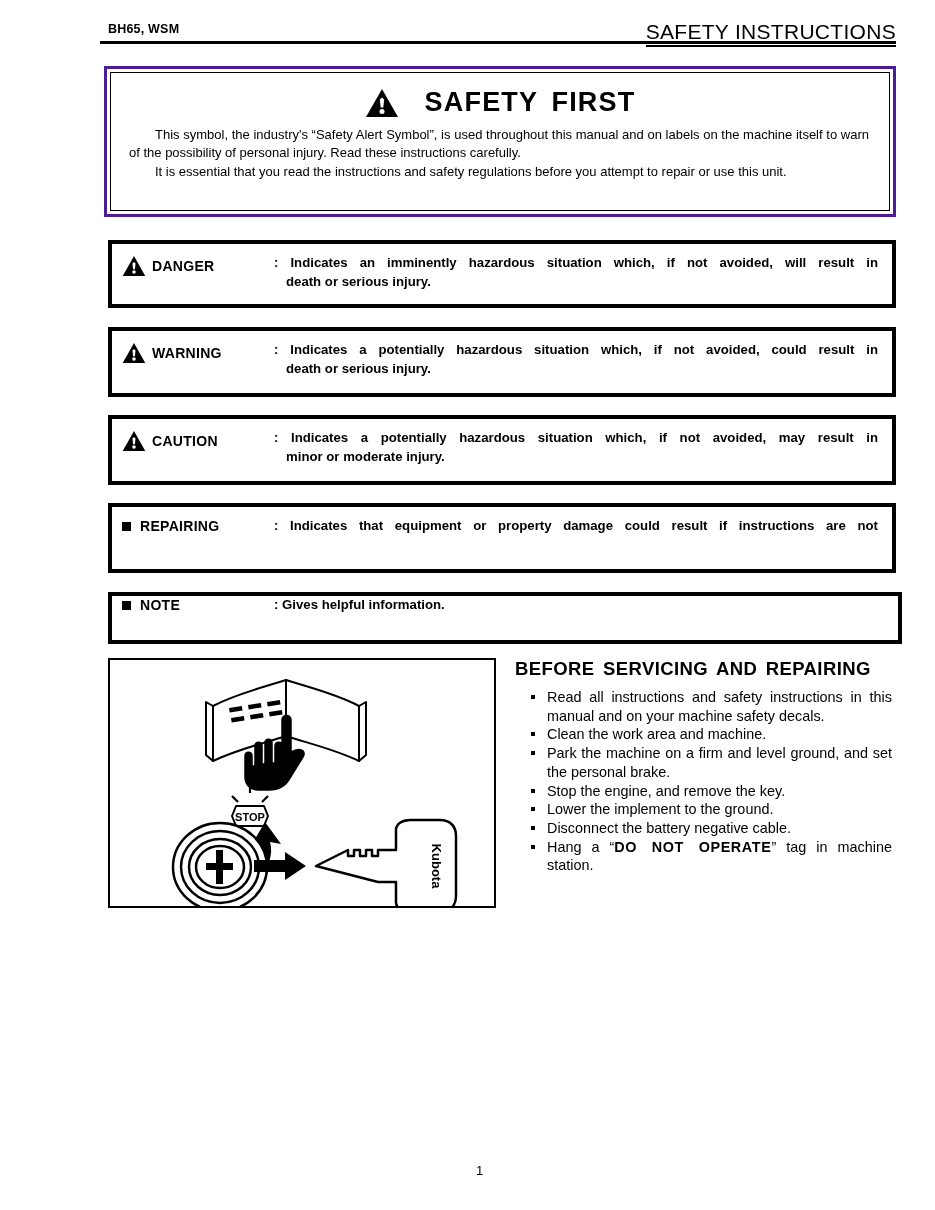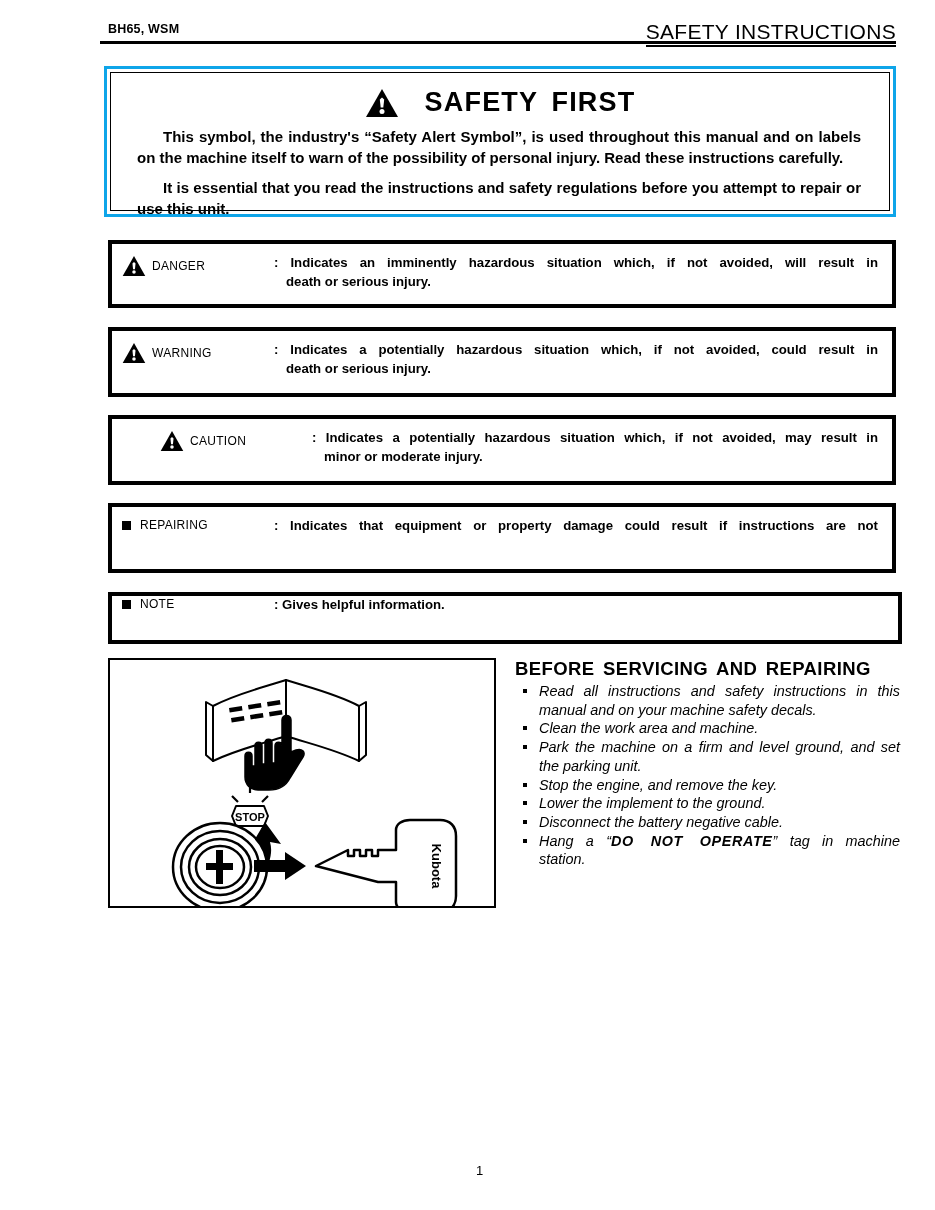--- a/index.html
+++ b/index.html
@@ -61,21 +61,21 @@
     background: #000;
   }
 
   
   .safety-first {
     position: absolute;
     left: 92px;
     top: 66px;
     width: 792px;
     height: 151px;
-    border: 3px solid #0ea5e9;
+    border: 3px solid #4c1d95;
     background: #fff;
     box-sizing: border-box;
   }
   .safety-first-inner {
     position: absolute;
     left: 3px; top: 3px; right: 3px; bottom: 3px;
     border: 1.5px solid #000;
     box-sizing: border-box;
     padding: 8px 14px 8px 14px;
   }
@@ -87,26 +87,26 @@
     margin-top: 6px;
     margin-bottom: 8px;
   }
   .sf-title {
     font-size: 27px;
     font-weight: bold;
     letter-spacing: 1.2px;
     word-spacing: 5px;
   }
   .sf-para {
-    font-size: 15px;
-    font-weight: bold;
+    font-size: 13px;
+    font-weight: normal;
     line-height: 1.42;
     text-align: justify;
     text-indent: 26px;
-    margin: 8px;
+    margin: 0;
     padding: 0 6px 0 4px;
   }
   .sf-para + .sf-para { margin-top: 0px; }
 
   
   .tri-icon { display: block; }
 
   
   .alert-box {
     position: absolute;
@@ -120,22 +120,22 @@
     padding: 10px 8px 10px 10px;
   }
   .alert-label-cell {
     flex: 0 0 148px;
     display: flex;
     align-items: center;
     gap: 6px;
     padding-top: 1px;
   }
   .alert-label {
-    font-size: 12px;
-    font-weight: normal;
+    font-size: 14px;
+    font-weight: bold;
     letter-spacing: 0.3px;
     white-space: nowrap;
   }
   .alert-sq {
     display: inline-block;
     width: 9px;
     height: 9px;
     background: #000;
     margin-right: 3px;
     flex: 0 0 auto;
@@ -184,23 +184,22 @@
   .rc-heading {
     font-size: 18.5px;
     font-weight: bold;
     letter-spacing: 0.4px;
     word-spacing: 3px;
     margin: 0 0 2px 0;
     white-space: nowrap;
   }
   .rc-list {
     list-style: none;
-    margin: 0;
+    margin: 8px;
     padding: 0;
-    font-style: italic;
   }
   .rc-list li {
     position: relative;
     padding-left: 24px;
     font-size: 14.4px;
     line-height: 1.30;
     margin-bottom: 0px;
     text-align: justify;
   }
   .rc-list li .bul {
@@ -296,21 +295,21 @@
         </span>
         <span class="alert-label">WARNING</span>
       </div>
       <div class="alert-text">
         <span class="l1">: Indicates a potentially hazardous situation which, if not avoided, could result in</span>
         <span class="l2">death or serious injury.</span>
       </div>
     </div>
   </div>
 
-  <div class="alert-box" style="left:96px; top:415px; width:788px; height:70px;padding-left:38px;">
+  <div class="alert-box" style="left:96px; top:415px; width:788px; height:70px;">
     <div class="alert-row">
       <div class="alert-label-cell">
         <span>
           <svg class="tri-icon" width="24" height="22" viewBox="0 0 34 30" aria-hidden="true">
             <path d="M17 1 L33 29 L1 29 Z" fill="#000"></path>
             <path d="M17 9.5 L19.2 11.5 L18.3 19.5 L15.7 19.5 L14.8 11.5 Z" fill="#fff"></path>
             <circle cx="17" cy="23.6" r="2.5" fill="#fff"></circle>
           </svg>
         </span>
         <span class="alert-label">CAUTION</span>
@@ -460,21 +459,21 @@
 
       <li>
         <span class="bul"></span>
         <span class="txt">Clean the work area and machine.</span>
       </li>
 
       <li class="just">
         <span class="bul"></span>
         <span class="txt">
           <span class="ln1">Park the machine on a firm and level ground, and set</span>
-          <span class="ln2">the parking unit.</span>
+          <span class="ln2">the personal brake.</span>
         </span>
       </li>
 
       <li>
         <span class="bul"></span>
         <span class="txt">Stop the engine, and remove the key.</span>
       </li>
 
       <li>
         <span class="bul"></span>

